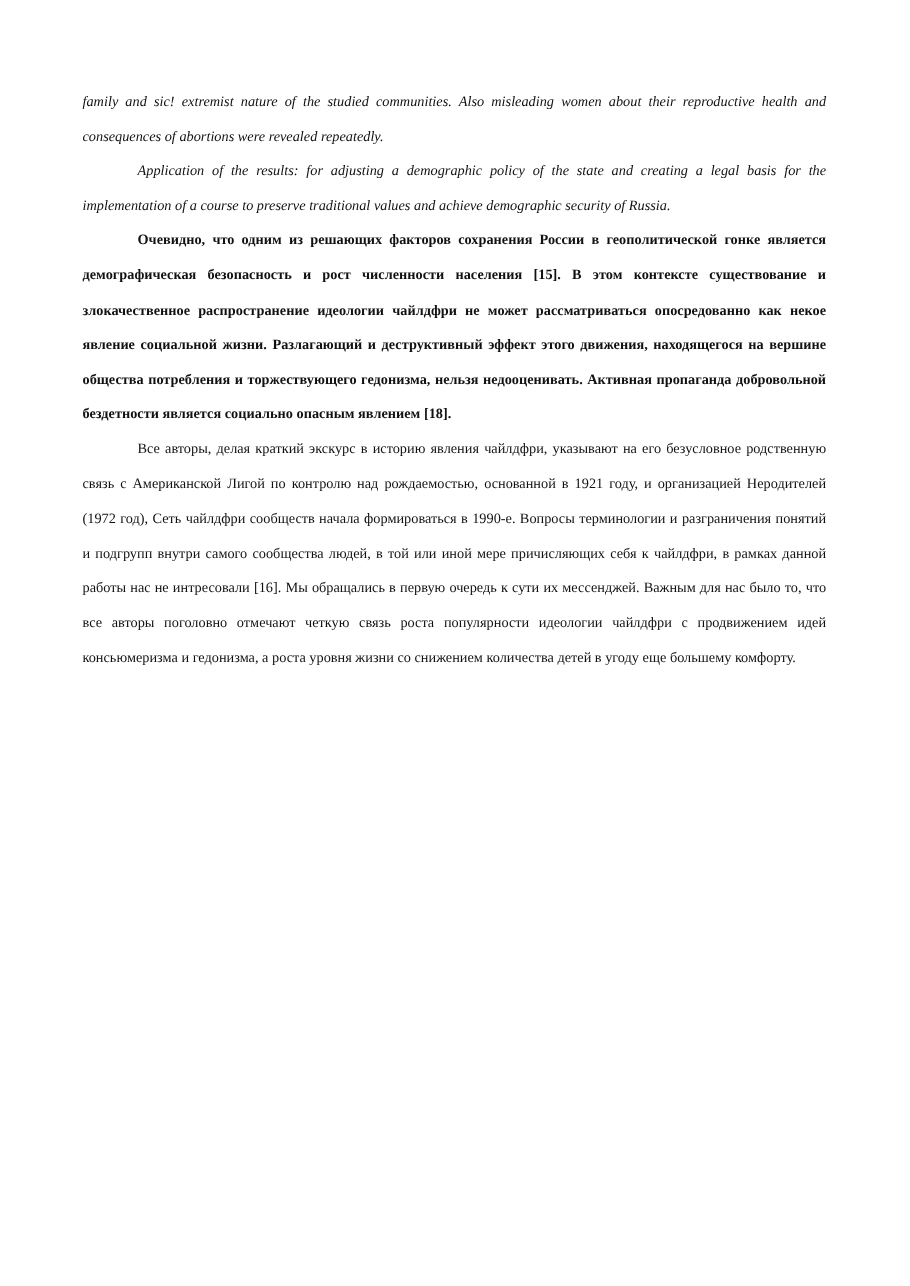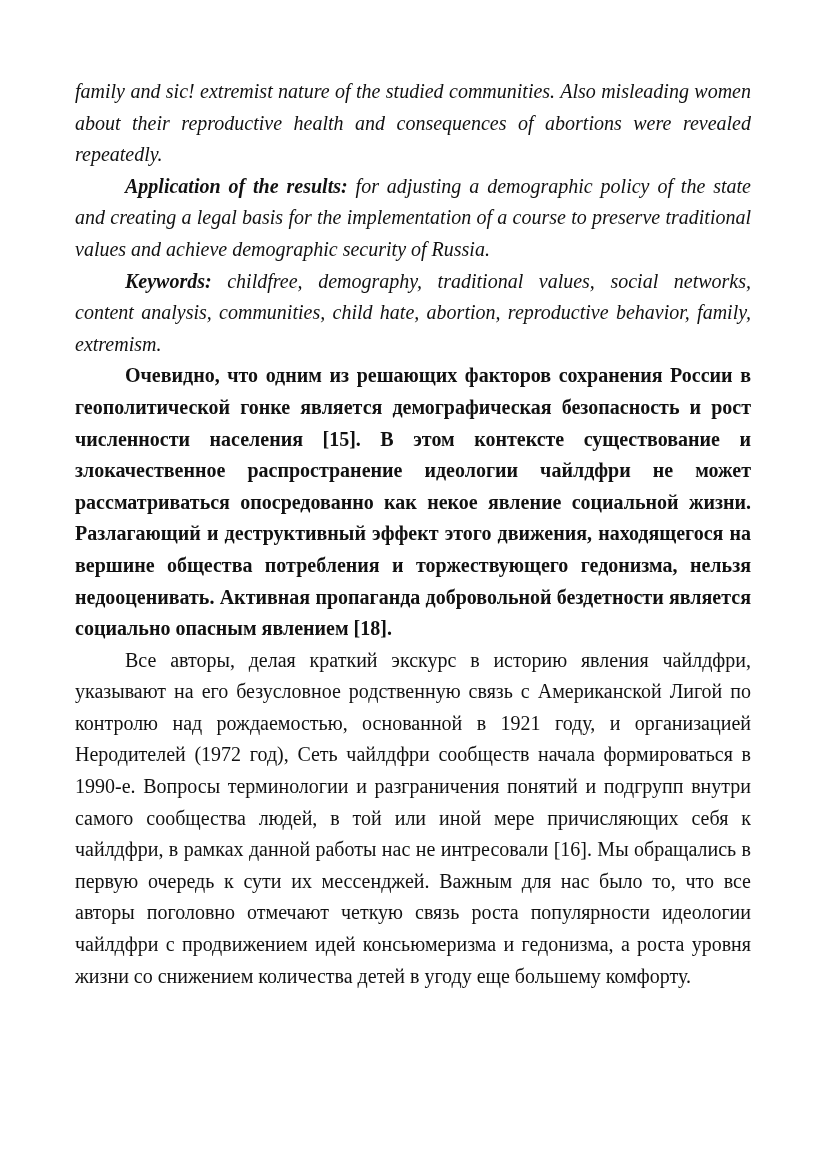--- a/index.html
+++ b/index.html
@@ -21,57 +21,56 @@
     position: absolute;
     left: 75px;
     top: 76px;
     width: 676px;
   }
   p.para {
     margin: 0;
     padding: 0;
     text-align: justify;
     text-justify: inter-word;
-    font-size: 20px;
+    font-size: 13px;
     line-height: 31.6px;
     text-indent: 50px;
     hyphens: manual;
     -webkit-hyphens: manual;
   }
   p.para.no-indent {
     text-indent: 0;
   }
   p.abstract-tail {
     font-style: italic;
   }
   .italic {
     font-style: italic;
   }
   .bold-italic {
-    font-weight: bold;
+    font-weight: normal;
     font-style: italic;
   }
   .gap-before-body {
     margin-top: 63px;
     font-weight: bold;
   }
   .ru {
     font-style: normal;
   }
 </style>
 </head>
 <body>
 
 <div class="page">
   <div class="text-column">
 
     <p class="para abstract-tail no-indent">family and sic! extremist nature of the studied communities.  Also misleading women about their reproductive health and consequences of abortions were revealed repeatedly.</p>
 
     <p class="para"><span class="bold-italic">Application of the results:</span><span class="italic"> for adjusting a demographic policy of the state and creating a legal basis for the implementation of a course to preserve traditional values and achieve demographic security of Russia.</span></p>
 
-    <p class="para"><span class="bold-italic">Keywords:</span><span class="italic"> childfree, demography, traditional values, social networks, content analysis, communities, child hate, abortion, reproductive behavior, family, extremism.</span></p>
 
     <p class="para ru gap-before-body">Очевидно, что одним из решающих факторов сохранения России в геополитической гонке является демографическая безопасность и рост численности населения [15]. В этом контексте существование и злокачественное распространение идеологии чайлдфри не может рассматриваться опосредованно как некое явление социальной жизни. Разлагающий и деструктивный эффект этого движения, находящегося на вершине общества потребления и торжествующего гедонизма, нельзя недооценивать. Активная пропаганда добровольной бездетности является социально опасным явлением [18].</p>
 
     <p class="para ru">Все авторы, делая краткий экскурс в историю явления чайлдфри, указывают на его безусловное родственную связь с Американской Лигой по контролю над рождаемостью, основанной в 1921 году, и организацией Неродителей (1972 год), Сеть чайлдфри сообществ начала формироваться в 1990-е. Вопросы терминологии и разграничения понятий и подгрупп внутри самого сообщества людей, в той или иной мере причисляющих себя к чайлдфри, в рамках данной работы нас не интресовали [16]. Мы обращались в первую очередь к сути их мессенджей. Важным для нас было то, что все авторы поголовно отмечают четкую связь роста популярности идеологии чайлдфри с продвижением идей консьюмеризма и гедонизма, а роста уровня жизни со снижением количества детей в угоду еще большему комфорту.</p>
 
   </div>
 </div>
 
 </body></html>

